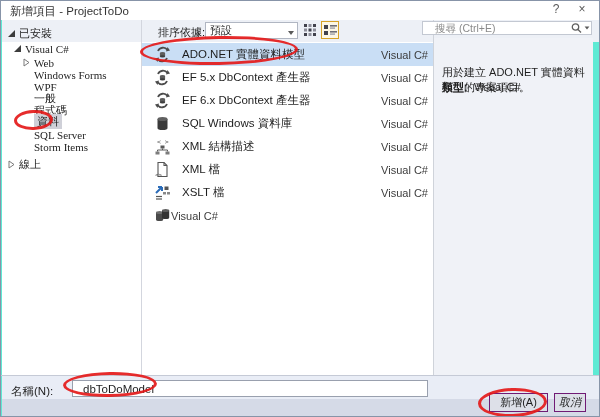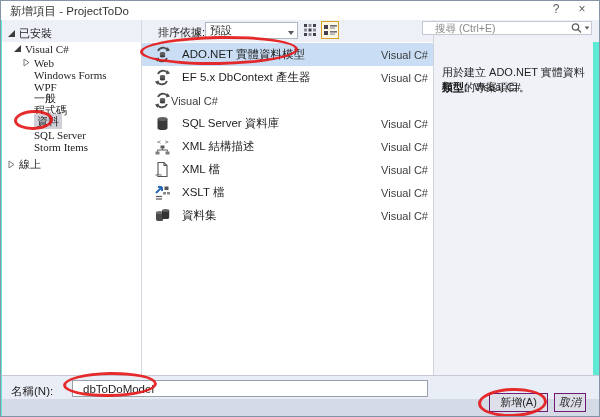--- a/index.html
+++ b/index.html
@@ -217,29 +217,30 @@
     <div class="lrow" style="top:46px;">
       <svg class="licon" viewBox="0 0 17 17">
         <path d="M4,5 A5.5,5.5 0 0 1 13.5,4" fill="none" stroke="#4c4c4c" stroke-width="1.8"></path>
         <polygon points="13.5,1 16,4.5 12,5.5" fill="#4c4c4c"></polygon>
         <path d="M13,12 A5.5,5.5 0 0 1 3.5,13" fill="none" stroke="#4c4c4c" stroke-width="1.8"></path>
         <polygon points="3.5,16 1,12.5 5,11.5" fill="#4c4c4c"></polygon>
         <ellipse cx="8.5" cy="7" rx="2.6" ry="1.1" fill="#5d5d5d"></ellipse>
         <rect x="5.9" y="7" width="5.2" height="3.4" fill="#5d5d5d"></rect>
         <ellipse cx="8.5" cy="10.4" rx="2.6" ry="1.1" fill="#3e3e3e"></ellipse>
       </svg>
+      <span class="lname">EF 6.x DbContext 產生器</span>
       <span class="llang">Visual C#</span>
     </div>
 
     <div class="lrow" style="top:69px;">
       <svg class="licon" viewBox="0 0 17 17">
         <path d="M3.5,4 v9 a5,2 0 0 0 10,0 v-9 z" fill="#3a3a3a"></path>
         <ellipse cx="8.5" cy="4" rx="5" ry="2" fill="#606060"></ellipse>
       </svg>
-      <span class="lname">SQL Server 資料庫</span>
+      <span class="lname">SQL Windows 資料庫</span>
       <span class="llang">Visual C#</span>
     </div>
 
     <div class="lrow" style="top:92px;">
       <svg class="licon" viewBox="0 0 17 17">
         <text x="3" y="6" font-size="6.5" fill="#4a4a4a" font-family="monospace">&lt; &gt;</text>
         <rect x="6.5" y="7.5" width="4" height="3" fill="#5a5a5a"></rect>
         <line x1="8.5" y1="10.5" x2="8.5" y2="12" stroke="#5a5a5a"></line>
         <line x1="3.5" y1="12" x2="13.5" y2="12" stroke="#5a5a5a"></line>
         <line x1="3.5" y1="12" x2="3.5" y2="13.5" stroke="#5a5a5a"></line>
@@ -274,21 +275,20 @@
       <span class="llang">Visual C#</span>
     </div>
 
     <div class="lrow" style="top:161px;">
       <svg class="licon" viewBox="0 0 17 17">
         <path d="M2,5.5 v7 a3.6,1.5 0 0 0 7.2,0 v-7 z" fill="#4a4a4a"></path>
         <ellipse cx="5.6" cy="5.5" rx="3.6" ry="1.5" fill="#6e6e6e"></ellipse>
         <path d="M8,3.5 v7 a3.6,1.5 0 0 0 7.2,0 v-7 z" fill="#333"></path>
         <ellipse cx="11.6" cy="3.5" rx="3.6" ry="1.5" fill="#5c5c5c"></ellipse>
       </svg>
-      <span class="lname">資料集</span>
       <span class="llang">Visual C#</span>
     </div>
   </div>
 
   <div class="footer">
     <div class="lowband"></div>
     <span class="namelabel">名稱(N):</span>
     <input class="namebox" type="text" value="dbToDoModel" style="">
     <div class="btn add">新增(A)</div>
     <div class="btn cancel">取消</div>

